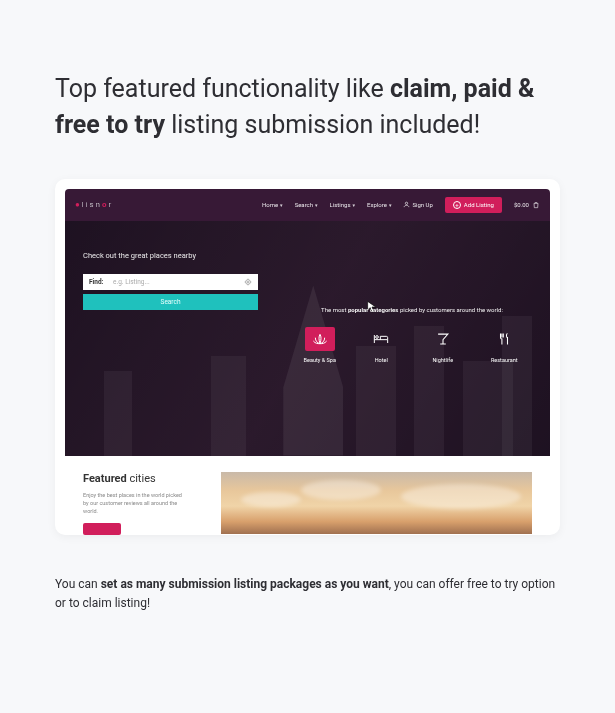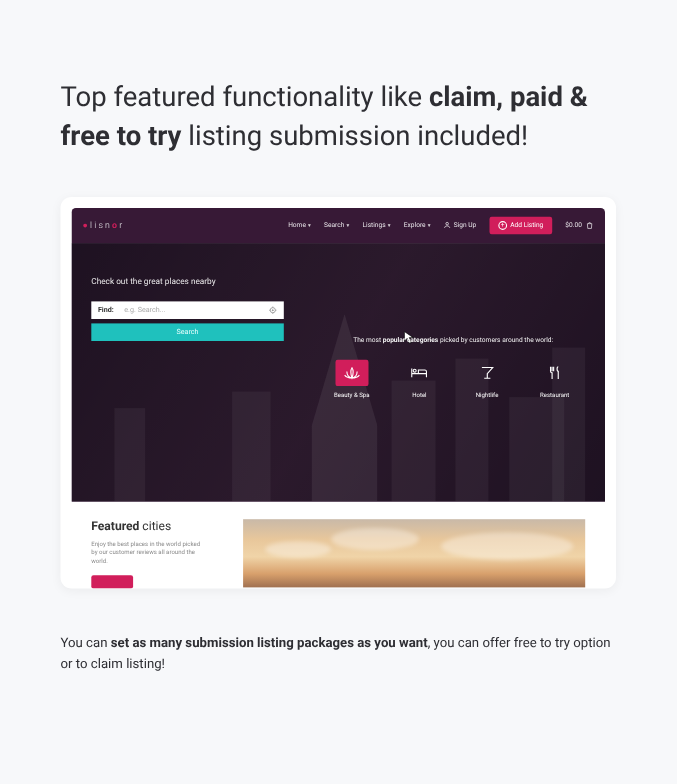--- a/index.html
+++ b/index.html
@@ -276,21 +276,21 @@
             <div class="bld b4"></div>
             <div class="bld b5"></div>
             <div class="bld b6"></div>
             <div class="bld b7"></div>
         </div>
         <div class="sub">Check out the great places nearby</div>
 
         <div class="searchbox">
           <div class="field">
             <span class="lbl">Find:</span>
-            <span class="ph">e.g. Search...</span>
+            <span class="ph">e.g. Listing...</span>
             <span class="geo">
               <svg width="8" height="8" viewBox="0 0 24 24" fill="none" stroke="currentColor" stroke-width="2">
                   <circle cx="12" cy="12" r="7"></circle>
                   <circle cx="12" cy="12" r="1.5" fill="currentColor"></circle>
                   <path d="M12 2v3M12 19v3M2 12h3M19 12h3"></path>
                 </svg>
             </span>
           </div>
           <div class="btn-search">Search</div>
         </div>

